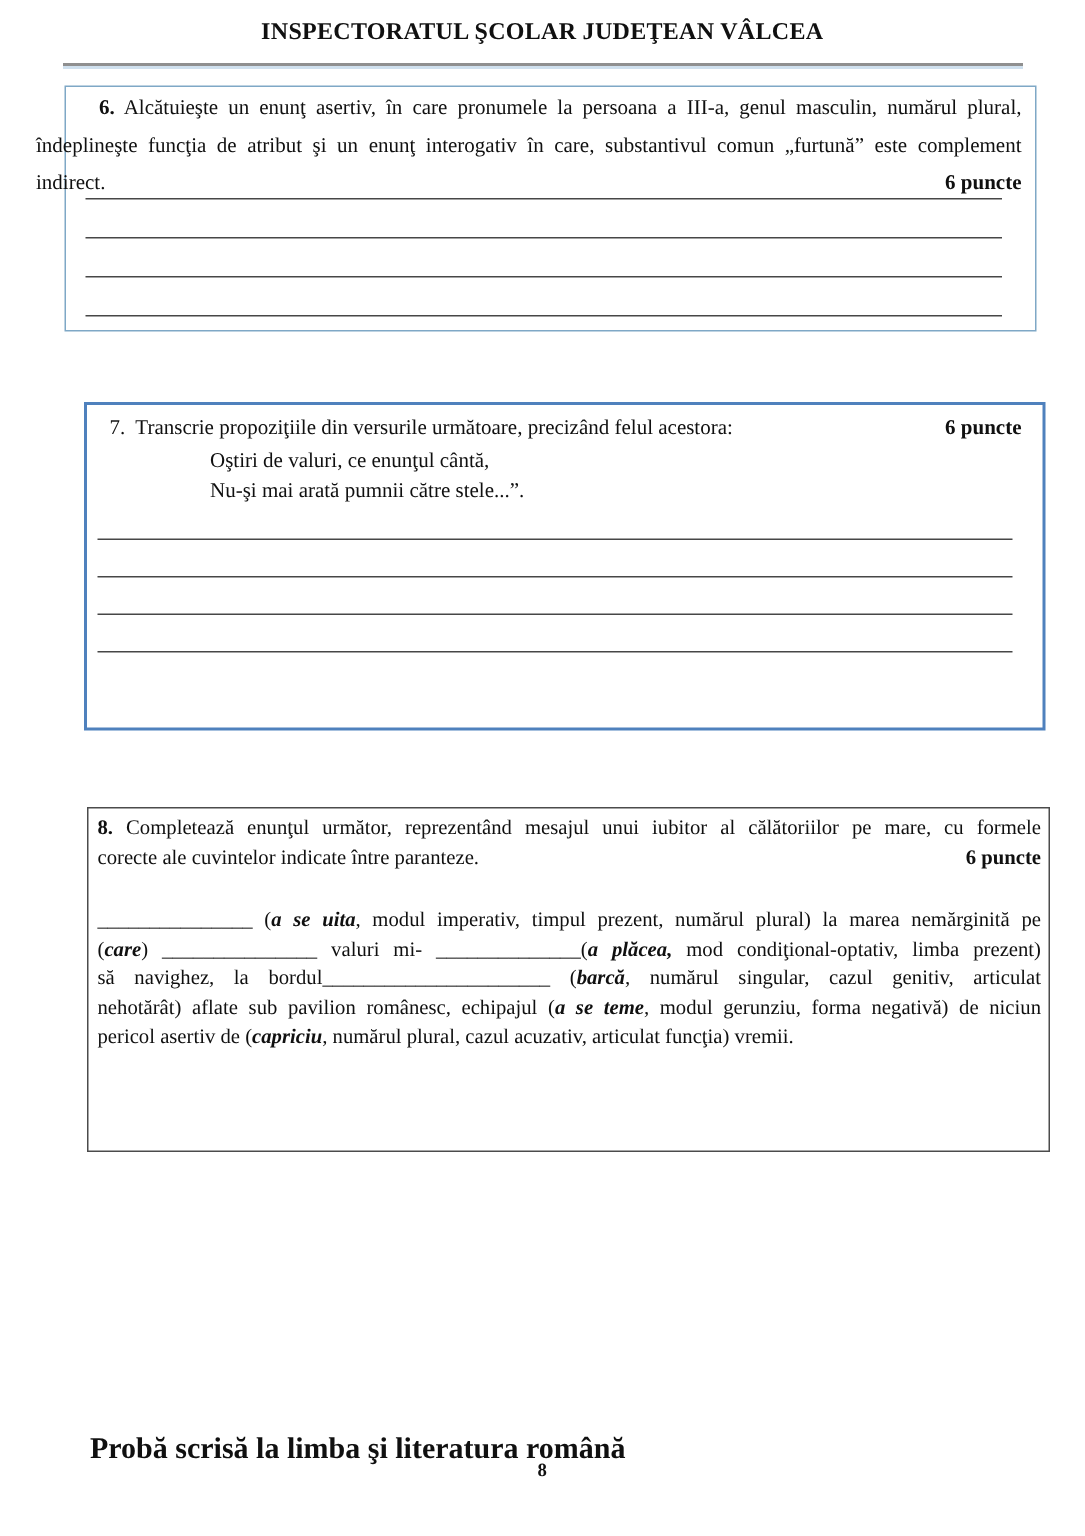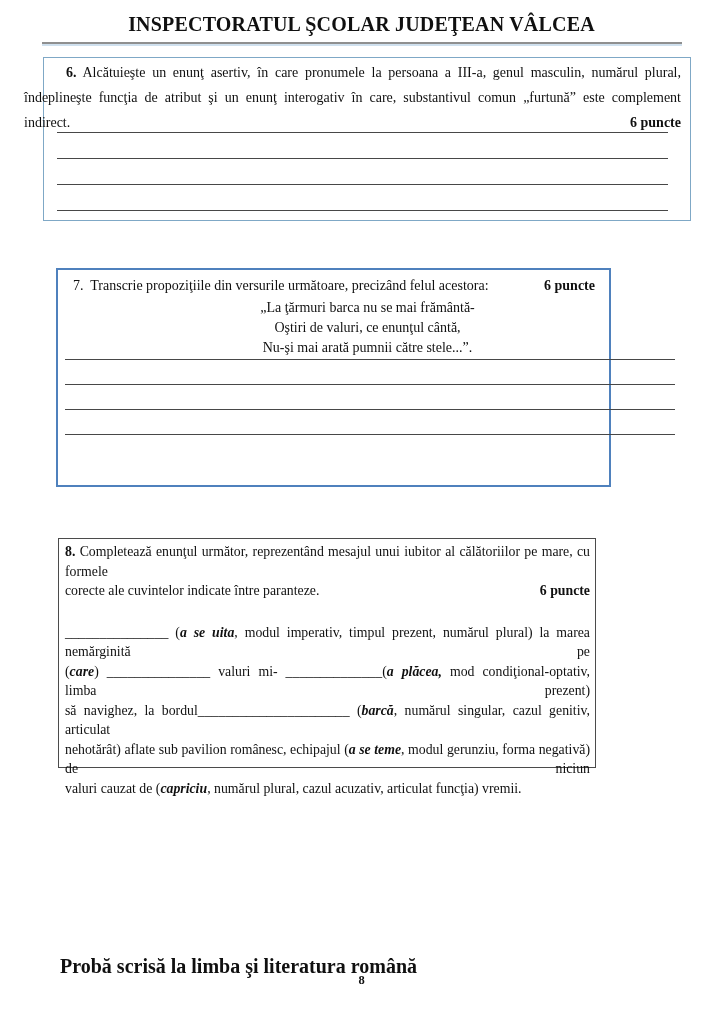--- a/index.html
+++ b/index.html
@@ -7,21 +7,21 @@
   body {
     width: 723px; height: 1024px; position: relative;
     font-family: "Liberation Serif", "DejaVu Serif", serif;
     color: #101010;
   }
   .page { position: absolute; inset: 0; overflow: hidden; }
 
   
   .header-title {
     position: absolute; top: 13px; left: 0; right: 0;
-    text-align: center; font-weight: bold; font-size: 20px; letter-spacing: 0.2px;
+    text-align: center; font-weight: bold; font-size: 16px; letter-spacing: 0.2px;
   }
   .header-rule {
     position: absolute; top: 42px; left: 42px; width: 640px; height: 0;
     border-top: 2px solid #8f8f8f; border-bottom: 2px solid #cfe0ee;
   }
 
   
   .tl { white-space: normal; }
   .j  { text-align: justify; text-align-last: justify; }
   .b  { font-weight: bold; }
@@ -32,28 +32,28 @@
   .box { position: absolute; background: #fff; }
 
   
   #box1 { left: 43px; top: 57px; width: 648px; height: 164px; border: 1px solid #7fa8c6; }
   .q6-text { margin: 2px 9px 16px -20px; font-size: 14px; line-height: 25px; }
   .q6-text .tl:first-child { text-indent: 42px; }
   .q6-answers { position: absolute; top: 49px; left: 13px; right: 22px; }
   #box1 .wline { height: 26px; border-bottom: 1px solid #474747; }
 
   
-  #box2 { left: 56px; top: 268px; width: 555px; height: 219px; border: 2px solid #4f81bd; text-align: center; }
+  #box2 { left: 56px; top: 268px; width: 641px; height: 219px; border: 2px solid #4f81bd; }
   .q7-head  { margin: 6px 14px 0 15px; font-size: 14px; line-height: 19px; }
   .q7-verse { margin: 3px 14px 0 82px; font-size: 14px; line-height: 20px; }
   .q7-answers { position: absolute; top: 65px; left: 7px; width: 610px; }
   #box2 .wline { height: 25px; border-bottom: 1px solid #474747; }
 
   
-  #box3 { left: 58px; top: 538px; width: 538px; height: 230px; border: 1px solid #4b4b4b; }
+  #box3 { left: 58px; top: 538px; width: 642px; height: 230px; border: 1px solid #4b4b4b; }
   .q8-prompt { padding: 3px 5px 0 6px; font-size: 13.8px; line-height: 19.5px; }
   .q8-fill   { padding: 0 5px 0 6px; margin-top: 22px; font-size: 13.8px; line-height: 19.5px; }
 
   
   .footer-label {
     position: absolute; left: 60px; top: 955px;
     font-weight: bold; font-size: 20px;
   }
   .page-number {
     position: absolute; top: 973px; left: 0; right: 0;
@@ -86,21 +86,20 @@
   </div>
 
   <div id="box2" class="box">
     <div class="q7-head">
         <div class="tl split">
           <span>7.&nbsp; Transcrie propoziţiile din versurile următoare, precizând felul acestora:</span>
           <span class="b pts">6 puncte</span>
         </div>
       </div>
     <div class="q7-verse">
-        <div class="tl">„La ţărmuri barca nu se mai frământă-</div>
         <div class="tl">Oştiri de valuri, ce enunţul cântă,</div>
         <div class="tl">Nu-şi mai arată pumnii către stele...”.</div>
       </div>
     <div class="q7-answers">
         <div class="wline"></div>
         <div class="wline"></div>
         <div class="wline"></div>
         <div class="wline"></div>
       </div>
   </div>
@@ -111,20 +110,20 @@
         <div class="tl split">
           <span>corecte ale cuvintelor indicate între paranteze.</span>
           <span class="b pts">6 puncte</span>
         </div>
       </div>
     <div class="q8-fill">
         <div class="tl j"><span>_______________ (</span><span class="b i">a se uita</span><span>, modul imperativ, timpul prezent, numărul plural) la marea nemărginită pe</span></div>
         <div class="tl j"><span>(</span><span class="b i">care</span><span>) _______________ valuri mi- ______________(</span><span class="b i">a plăcea,</span><span> mod condiţional-optativ, limba prezent)</span></div>
         <div class="tl j"><span>să navighez, la bordul______________________ (</span><span class="b i">barcă</span><span>, numărul singular, cazul genitiv, articulat</span></div>
         <div class="tl j"><span>nehotărât) aflate sub pavilion românesc, echipajul (</span><span class="b i">a se teme</span><span>, modul gerunziu, forma negativă) de niciun</span></div>
-        <div class="tl"><span>valuri cauzat de (</span><span class="b i">capriciu</span><span>, numărul plural, cazul acuzativ, articulat funcţia) vremii.</span></div>
+        <div class="tl"><span>pericol asertiv de (</span><span class="b i">capriciu</span><span>, numărul plural, cazul acuzativ, articulat funcţia) vremii.</span></div>
       </div>
   </div>
 
   <div class="footer-label">Probă scrisă la limba şi literatura română</div>
   <div class="page-number">8</div>
 
 </div>
 
 </body></html>

